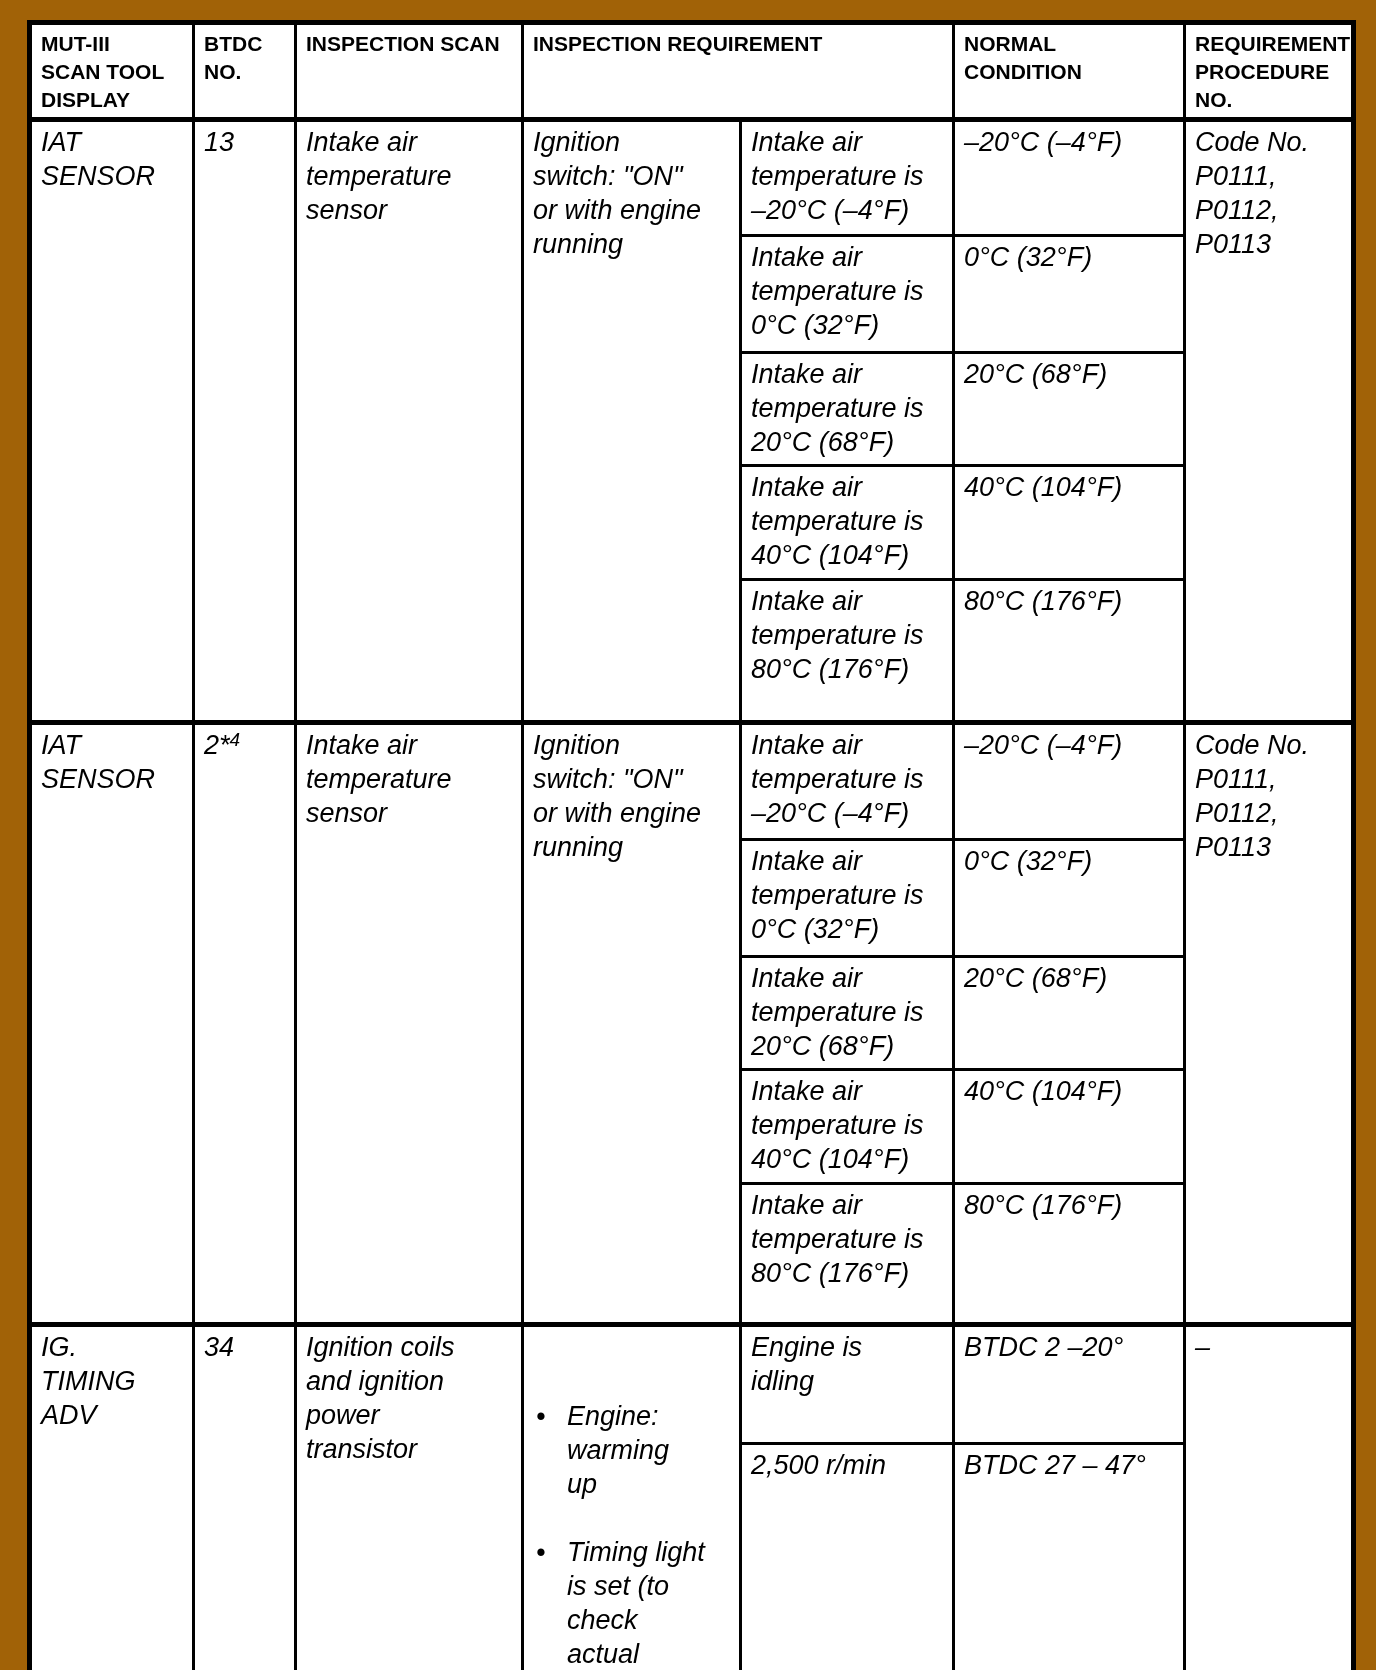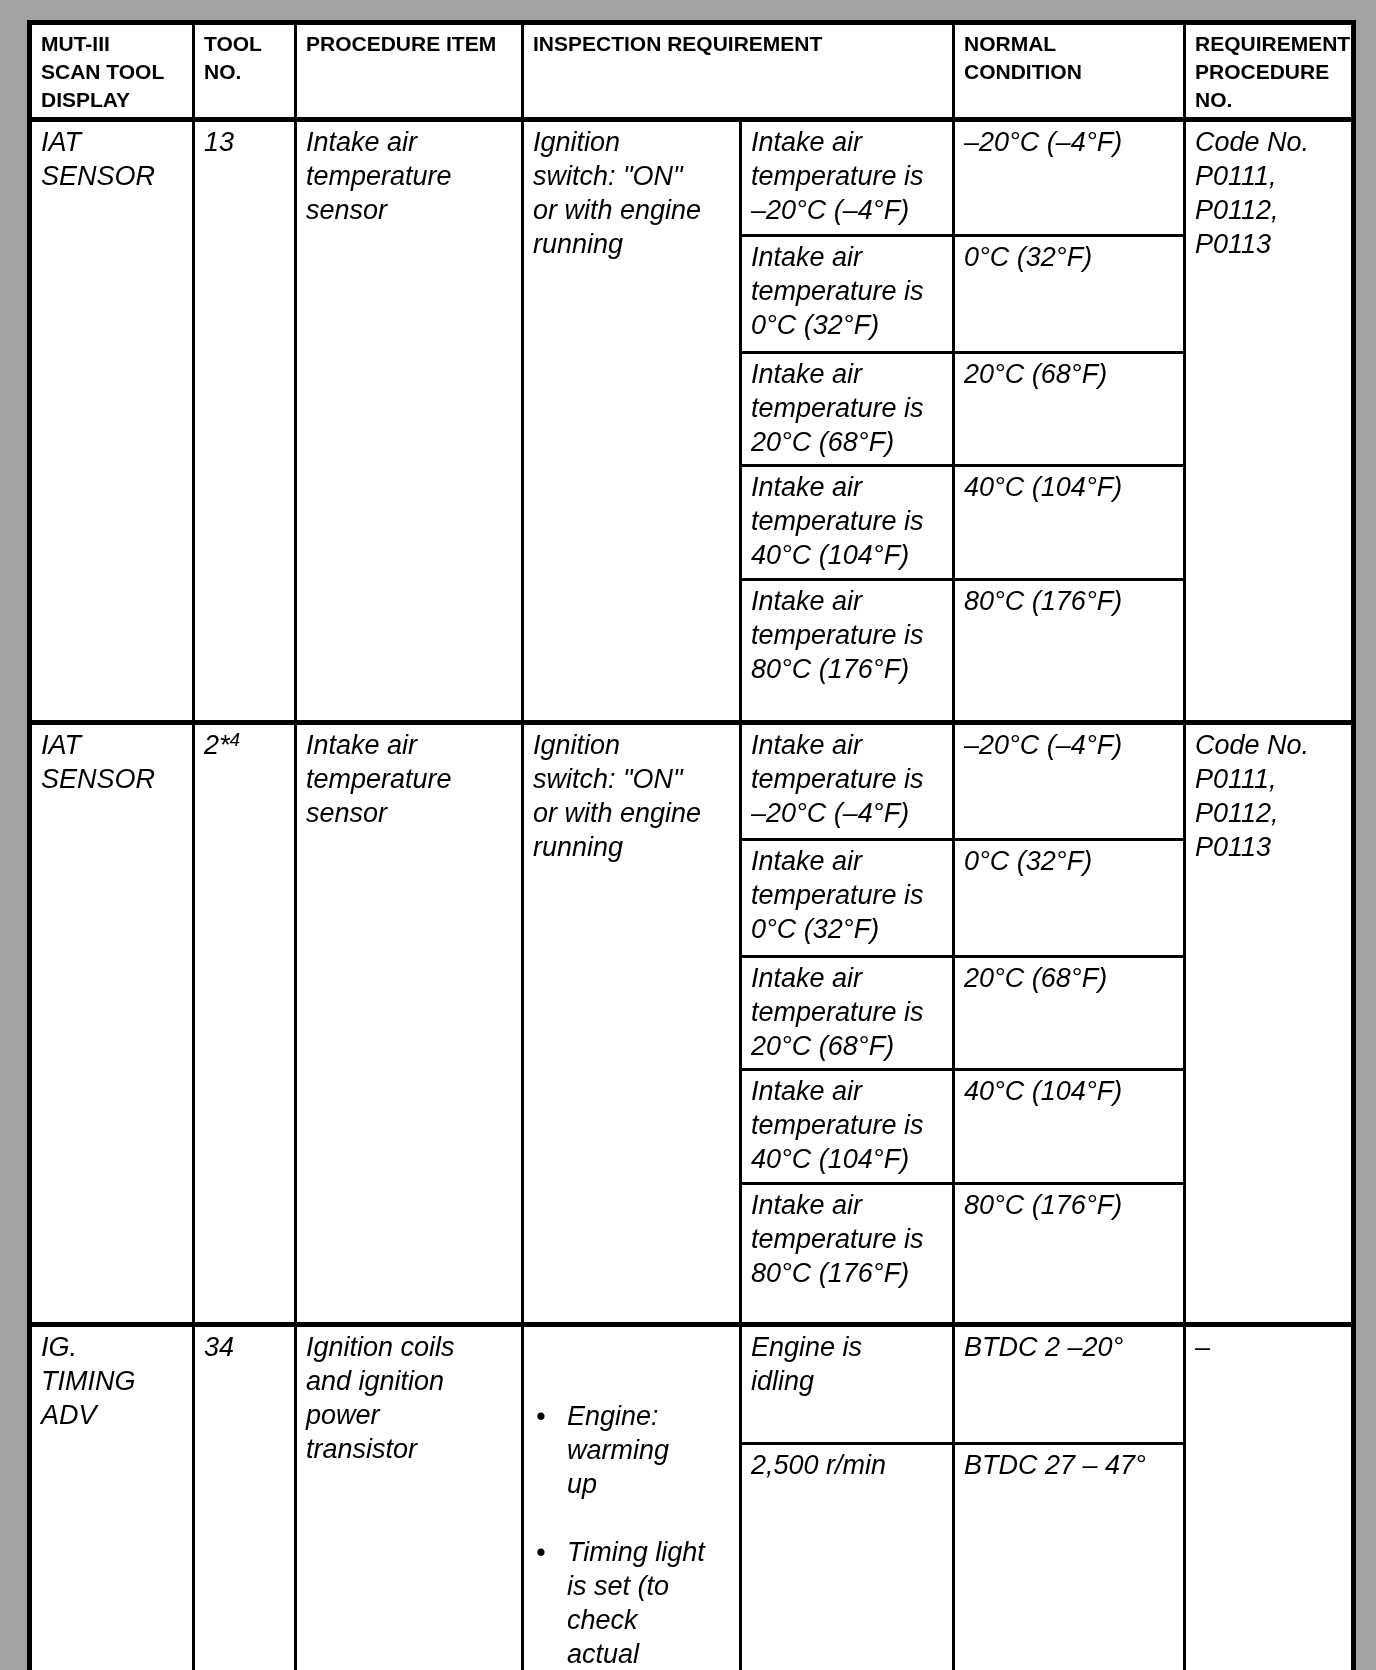--- a/index.html
+++ b/index.html
@@ -5,21 +5,21 @@
   * { box-sizing: border-box; margin: 0; padding: 0; }
   html, body { background: #ffffff; }
   body {
     width: 1376px; height: 1670px;
     font-family: "Liberation Sans", "DejaVu Sans", sans-serif;
     color: #000000;
   }
   .sheet {
     position: relative;
     width: 1376px; height: 1670px;
-    background: #a3a3a3;
+    background: #a16207;
   }
   table.spec {
     position: absolute;
     left: 27px; top: 20px;
     width: 1324px;
     border-collapse: collapse;
     table-layout: fixed;
     border: 5px solid #000;
     background: #fff;
   }
@@ -67,23 +67,23 @@
       <col style="width:218px">
       <col style="width:213px">
       <col style="width:231px">
       <col style="width:169px">
     </colgroup>
     <thead>
       <tr style="height:92px">
         <th>MUT-III
 SCAN TOOL
 DISPLAY</th>
-        <th>TOOL
+        <th>BTDC
 NO.</th>
-        <th>PROCEDURE ITEM</th>
+        <th>INSPECTION SCAN</th>
         <th colspan="2">INSPECTION REQUIREMENT</th>
         <th>NORMAL
 CONDITION</th>
         <th>REQUIREMENT
 PROCEDURE
 NO.</th>
       </tr>
     </thead>
     <tbody>
 

